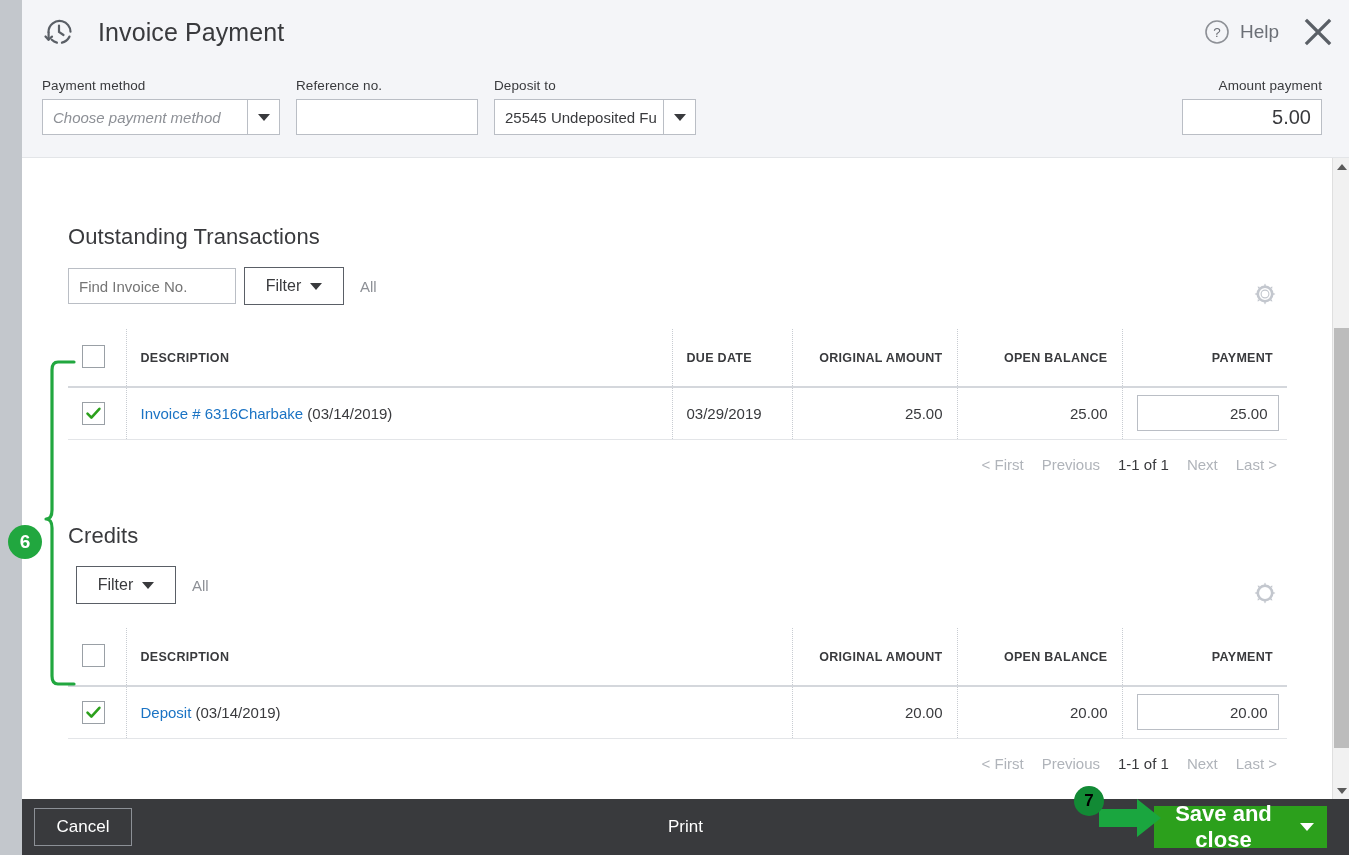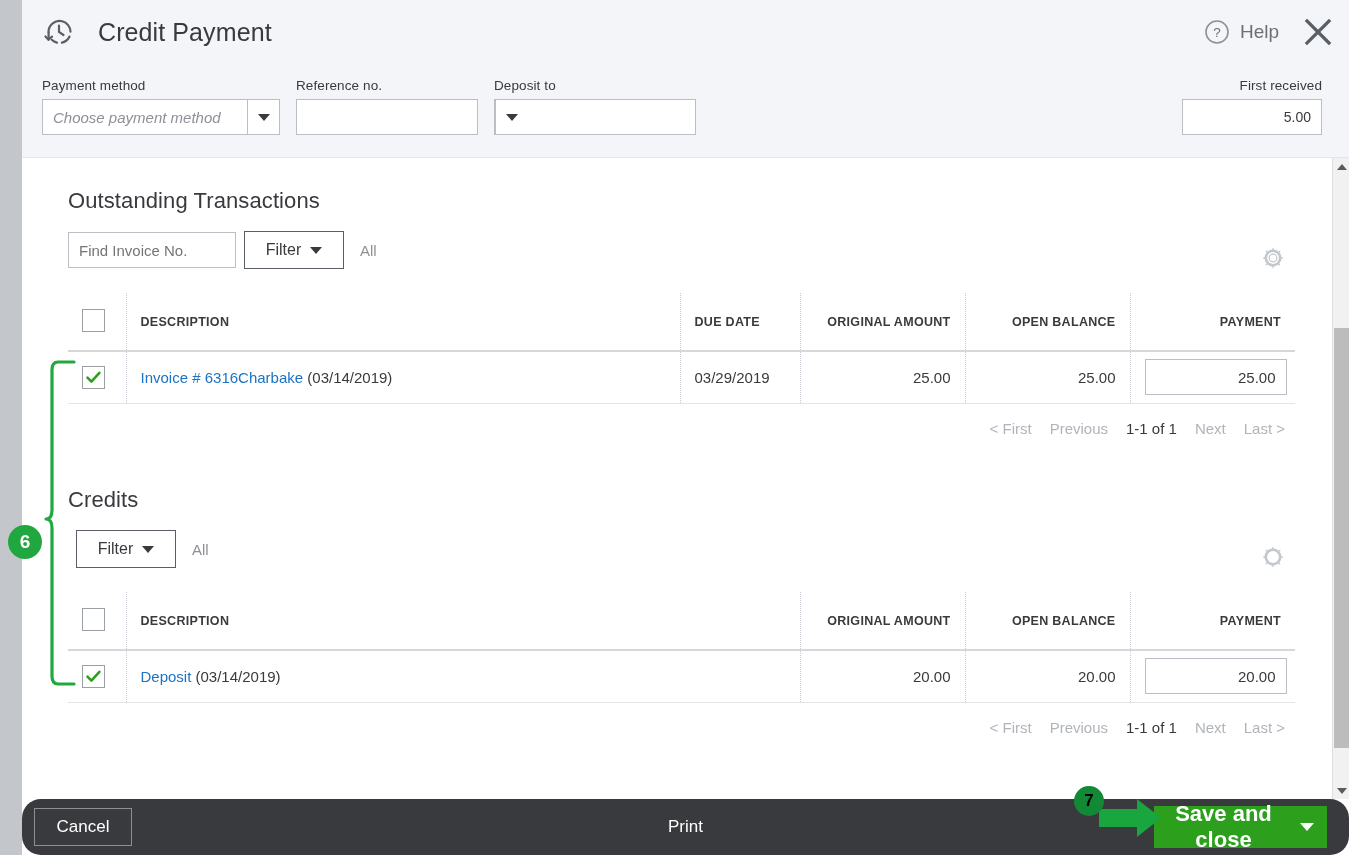--- a/index.html
+++ b/index.html
@@ -70,28 +70,28 @@
   }
   .tri-down {
     width: 0; height: 0; border-left: 6px solid transparent;
     border-right: 6px solid transparent; border-top: 7px solid #393a3d;
   }
   .amt-field { text-align: right; }
   .amt-field .field-label { display:block; text-align: right; font-size: 13.5px; }
   .amt-input {
     height: 36px; width: 140px; background:#fff; border: 1px solid #babec5;
     display:flex; align-items:center; justify-content: flex-end;
-    padding: 0 10px; font-size: 14px; color: #393a3d;
+    padding: 0 10px; font-size: 20px; color: #393a3d;
   }
 
   
   .body-area {
     flex: 1 1 auto; position: relative; background: #fff; overflow: hidden;
   }
-  .section { position: absolute; left: 0; right: 8px; }
+  .section { position: absolute; left: 0; right: 16px; margin-top: 36px; }
   .section-title {
     font-size: 22px; color: #393a3d; font-weight: 400; letter-spacing: .1px;
   }
   .filter-row { display: flex; align-items: center; gap: 0; margin-top: 17px; }
   .find-input {
     width: 168px; height: 36px; border: 1px solid #babec5; background: #fff;
     display: flex; align-items: center; padding: 0 10px;
     font-size: 15px; color: #c2410c; 
   }
   .filter-btn {
@@ -136,21 +136,21 @@
   .pager {
     display: flex; align-items: center; justify-content: flex-end;
     gap: 18px; padding: 16px 56px 0 0; font-size: 15px;
   }
   .pager .dim { color: #b0b4ba; cursor: pointer; }
   .pager .cur { color: #393a3d; }
 
   
   .footer {
     flex: 0 0 56px; background: #393a3d; position: relative;
-    display: flex; align-items: center; border-radius: 19px;
+    display: flex; align-items: center;
   }
   .cancel-btn {
     margin-left: 12px; width: 98px; height: 38px;
     border: 1px solid #8c9096; background: transparent; color: #fff;
     font-size: 17px; display: flex; align-items: center; justify-content: center;
     cursor: pointer;
   }
   .print-btn {
     position: absolute; left: 50%; transform: translateX(-50%);
     color: #fff; font-size: 17px; cursor: pointer; background: none; border: none;
@@ -204,21 +204,21 @@
 
   <div class="modal">
 
     <div class="titlebar">
       <svg class="history-icon" viewBox="0 0 34 34">
         <path d="M6.5 17a11 11 0 1 1 3.3 7.8" fill="none" stroke="#5a5f66" stroke-width="2.2" stroke-linecap="round" stroke-dasharray="34 5 10 5 10 5"></path>
         <path d="M17 10.5 V17 L21.5 20" fill="none" stroke="#5a5f66" stroke-width="2.2" stroke-linecap="round"></path>
         <path d="M3.5 21.5 L6.5 24.8 L10 21.6" fill="none" stroke="#5a5f66" stroke-width="2.2" stroke-linecap="round" stroke-linejoin="round"></path>
         <path d="M6.6 24.6 V17.6" fill="none" stroke="#5a5f66" stroke-width="2.2" stroke-linecap="round"></path>
       </svg>
-      <div class="title-text">Credit Payment</div>
+      <div class="title-text">Invoice Payment</div>
 
       <div class="titlebar-right">
         <svg class="help-icon" viewBox="0 0 26 26">
           <circle cx="13" cy="13" r="11" fill="none" stroke="#8d9096" stroke-width="1.6"></circle>
           <text x="13" y="18.3" text-anchor="middle" font-size="13.5" font-family="Liberation Sans, sans-serif" fill="#6b6f76">?</text>
         </svg>
         <span class="help-label">Help</span>
         <svg class="close-x" viewBox="0 0 34 34">
           <path d="M6 6 L28 28 M28 6 L6 28" stroke="#5a5f66" stroke-width="3.2" stroke-linecap="square"></path>
         </svg>
@@ -238,28 +238,29 @@
           <span class="val placeholder">Choose payment method</span>
           <span class="caret">
               <span class="tri-down"></span>
             </span>
         </div>
       </div>
 
       <div class="field" style="left:472px; top:14px; width:202px;">
         <span class="field-label">Deposit to</span>
         <div class="combo">
+          <span class="val">25545 Undeposited Fu</span>
           <span class="caret">
               <span class="tri-down"></span>
             </span>
         </div>
       </div>
 
       <div class="field amt-field" style="right:27px; top:14px;">
-        <span class="field-label">First received</span>
+        <span class="field-label">Amount payment</span>
         <div class="amt-input">5.00</div>
       </div>
     </div>
 
     <div class="body-area">
 
       <div class="section" style="top:30px;">
         <div style="padding-left:46px; position:relative;">
           <div class="section-title">Outstanding Transactions</div>
           <div class="filter-row">

